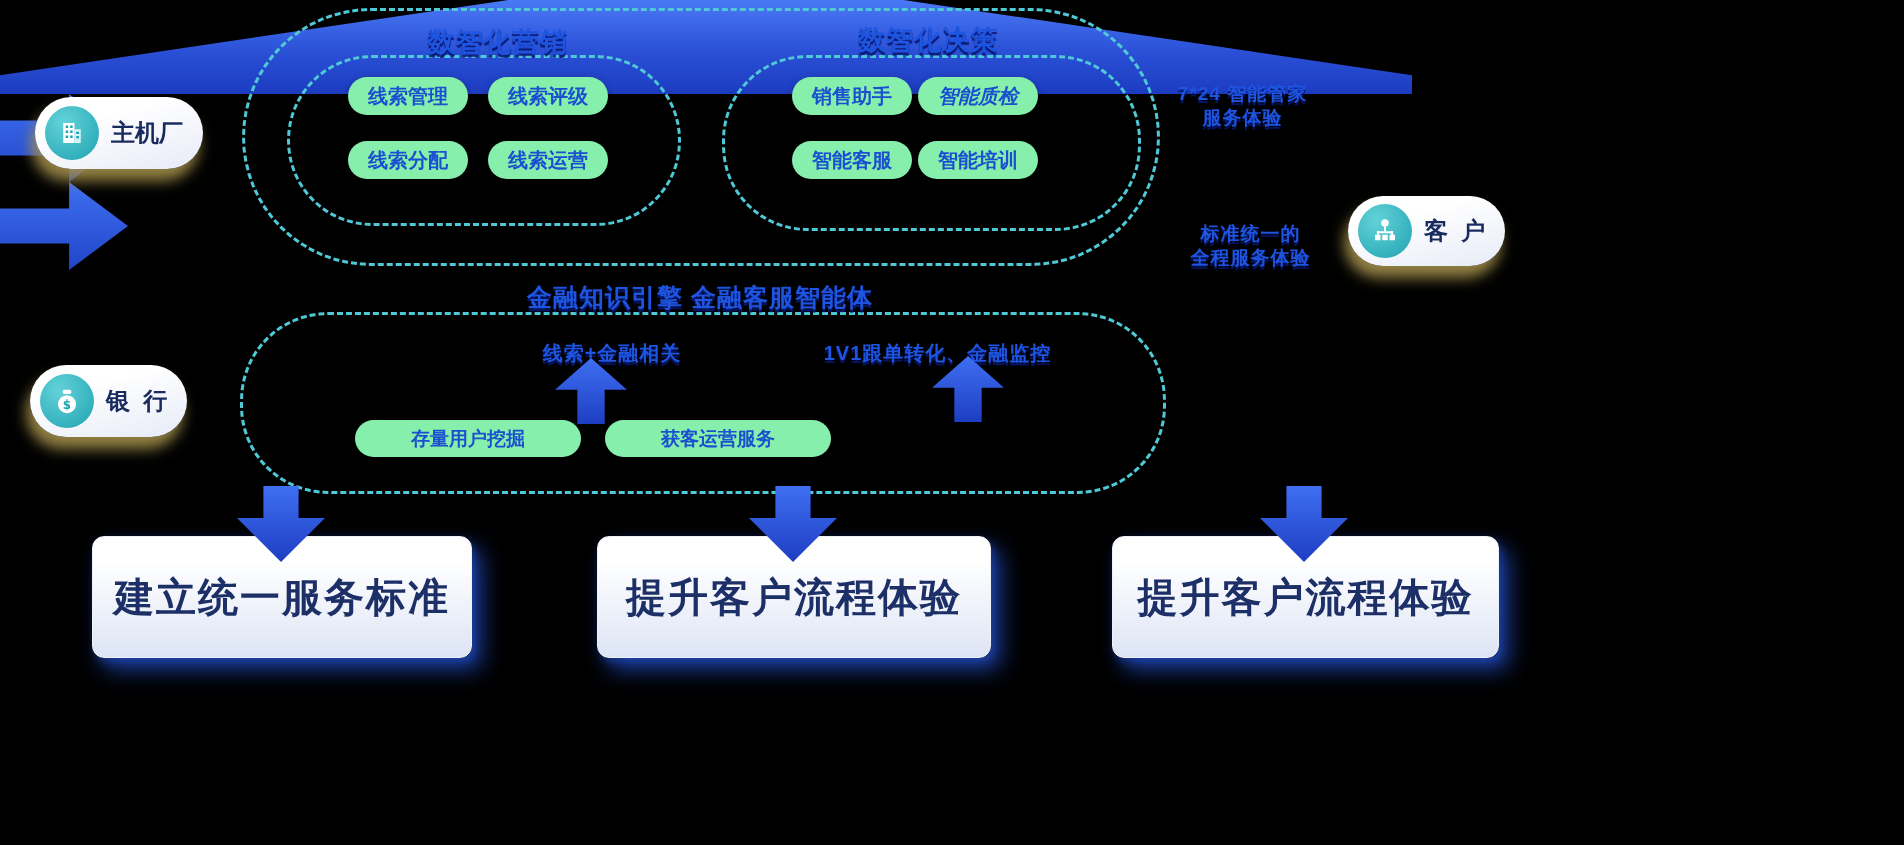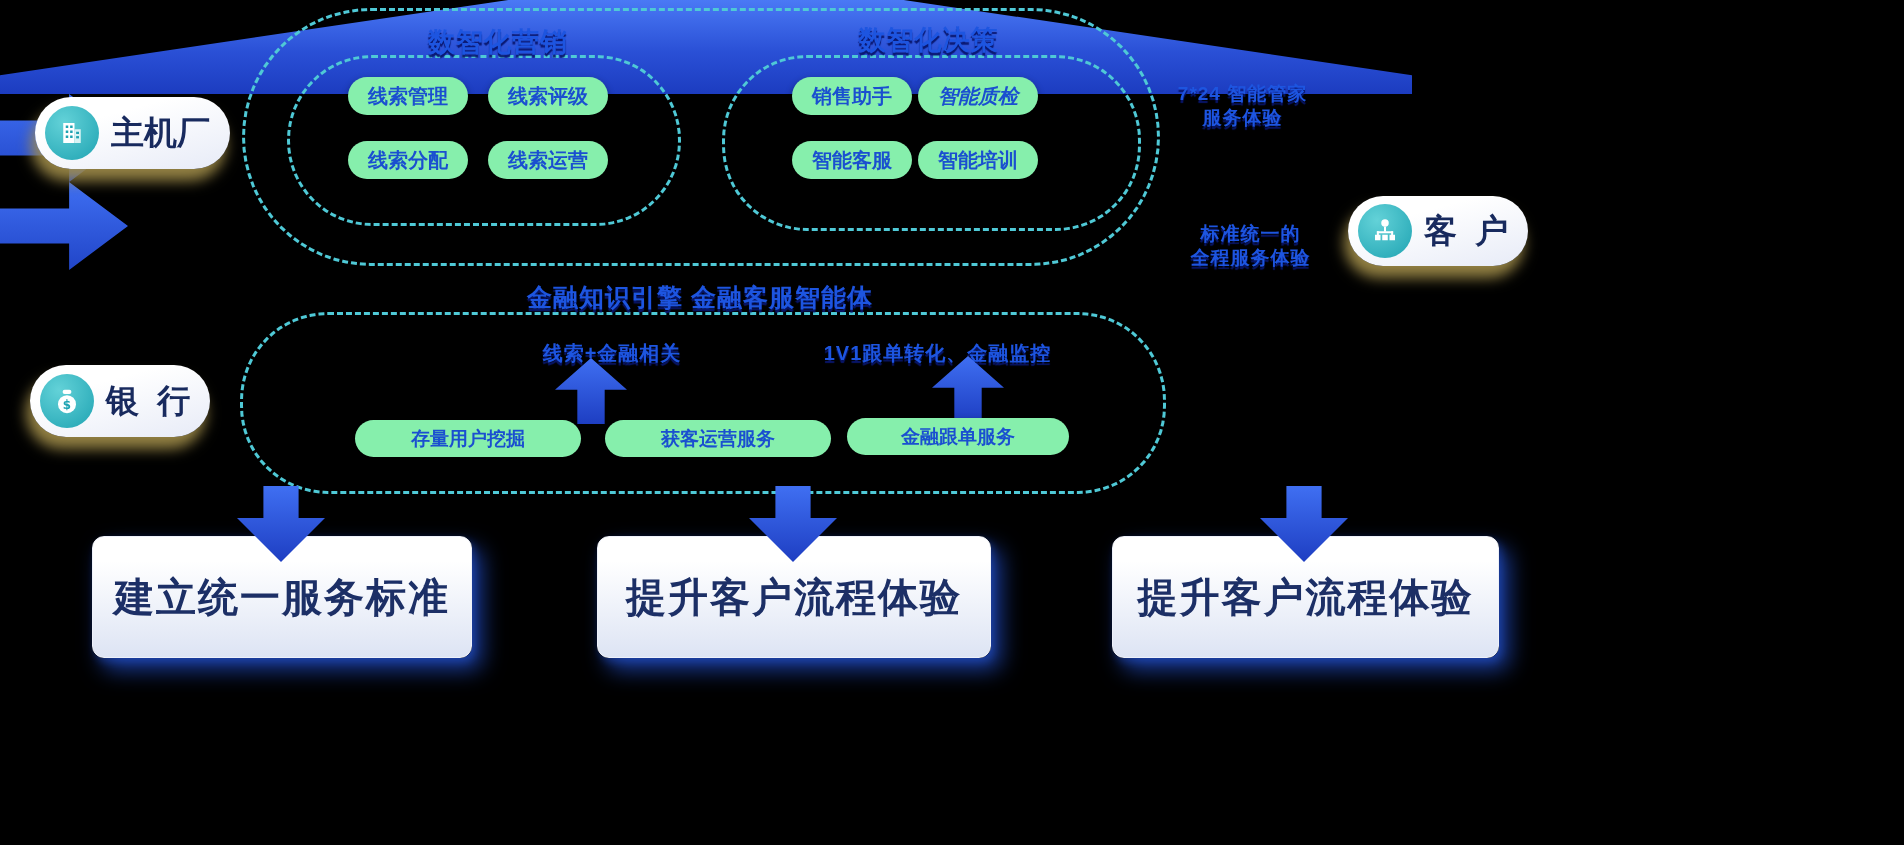--- a/index.html
+++ b/index.html
@@ -31,21 +31,21 @@
   .pill{position:absolute;background:#86efac;border-radius:20px;display:flex;align-items:center;
         justify-content:center;color:#1a4fd0;font-weight:bold;font-size:20px;z-index:2;
         box-shadow:0 3px 7px rgba(0,0,0,.4);}
   .svc-pill{font-size:19px;z-index:5;border-radius:19px;}
 
   
   .actor{position:absolute;height:72px;border-radius:40px;display:flex;align-items:center;
          gap:12px;padding:0 20px 0 10px;z-index:4;
          background:linear-gradient(165deg,#ffffff 30%,#e7ebf7);
          box-shadow:-4px 12px 14px rgba(162,142,74,.9);}
-  .actor-label{color:#182a5e;font-weight:bold;font-size:33px;white-space:pre;}
+  .actor-label{color:#182a5e;font-weight:bold;font-size:24px;white-space:pre;}
   .icon-circle{width:54px;height:54px;border-radius:50%;flex:0 0 auto;
                background:radial-gradient(circle at 35% 30%,#63d2d8,#1fa3b2);
                display:flex;align-items:center;justify-content:center;}
 
   
   .shape{position:absolute;background:linear-gradient(180deg,#3f6ff2,#1e3ec2);}
   .up-arrow{width:72px;height:66px;z-index:4;
             clip-path:polygon(50% 0%,100% 48%,69% 48%,69% 100%,31% 100%,31% 48%,0% 48%);}
   .down-arrow{width:88px;height:76px;z-index:6;
             clip-path:polygon(30% 0%,70% 0%,70% 42%,100% 42%,50% 100%,0% 42%,30% 42%);}
@@ -148,21 +148,20 @@
   <div class="blue-heading flow-label fl-left">线索+金融相关</div>
   <div class="blue-heading flow-label fl-right">1V1跟单转化、金融监控</div>
 
   <div class="shape up-arrow ua-1"></div>
   <div class="shape up-arrow ua-2"></div>
 
   <div class="platform"></div>
 
   <div class="pill svc-pill" style="left:355px;top:420px;width:226px;height:37px;">存量用户挖掘</div>
   <div class="pill svc-pill" style="left:605px;top:420px;width:226px;height:37px;">获客运营服务</div>
-  <div class="pill svc-pill" style="left:847px;top:418px;width:222px;height:37px;">金融跟单服务</div>
 
   <div class="shape down-arrow da-1"></div>
   <div class="shape down-arrow da-2"></div>
   <div class="shape down-arrow da-3"></div>
 
   <div class="blue-heading arrow-label al-1">
     <div>7*24 智能管家</div>
     <div>服务体验</div>
   </div>
   <div class="right-arrow ra-1"></div>

